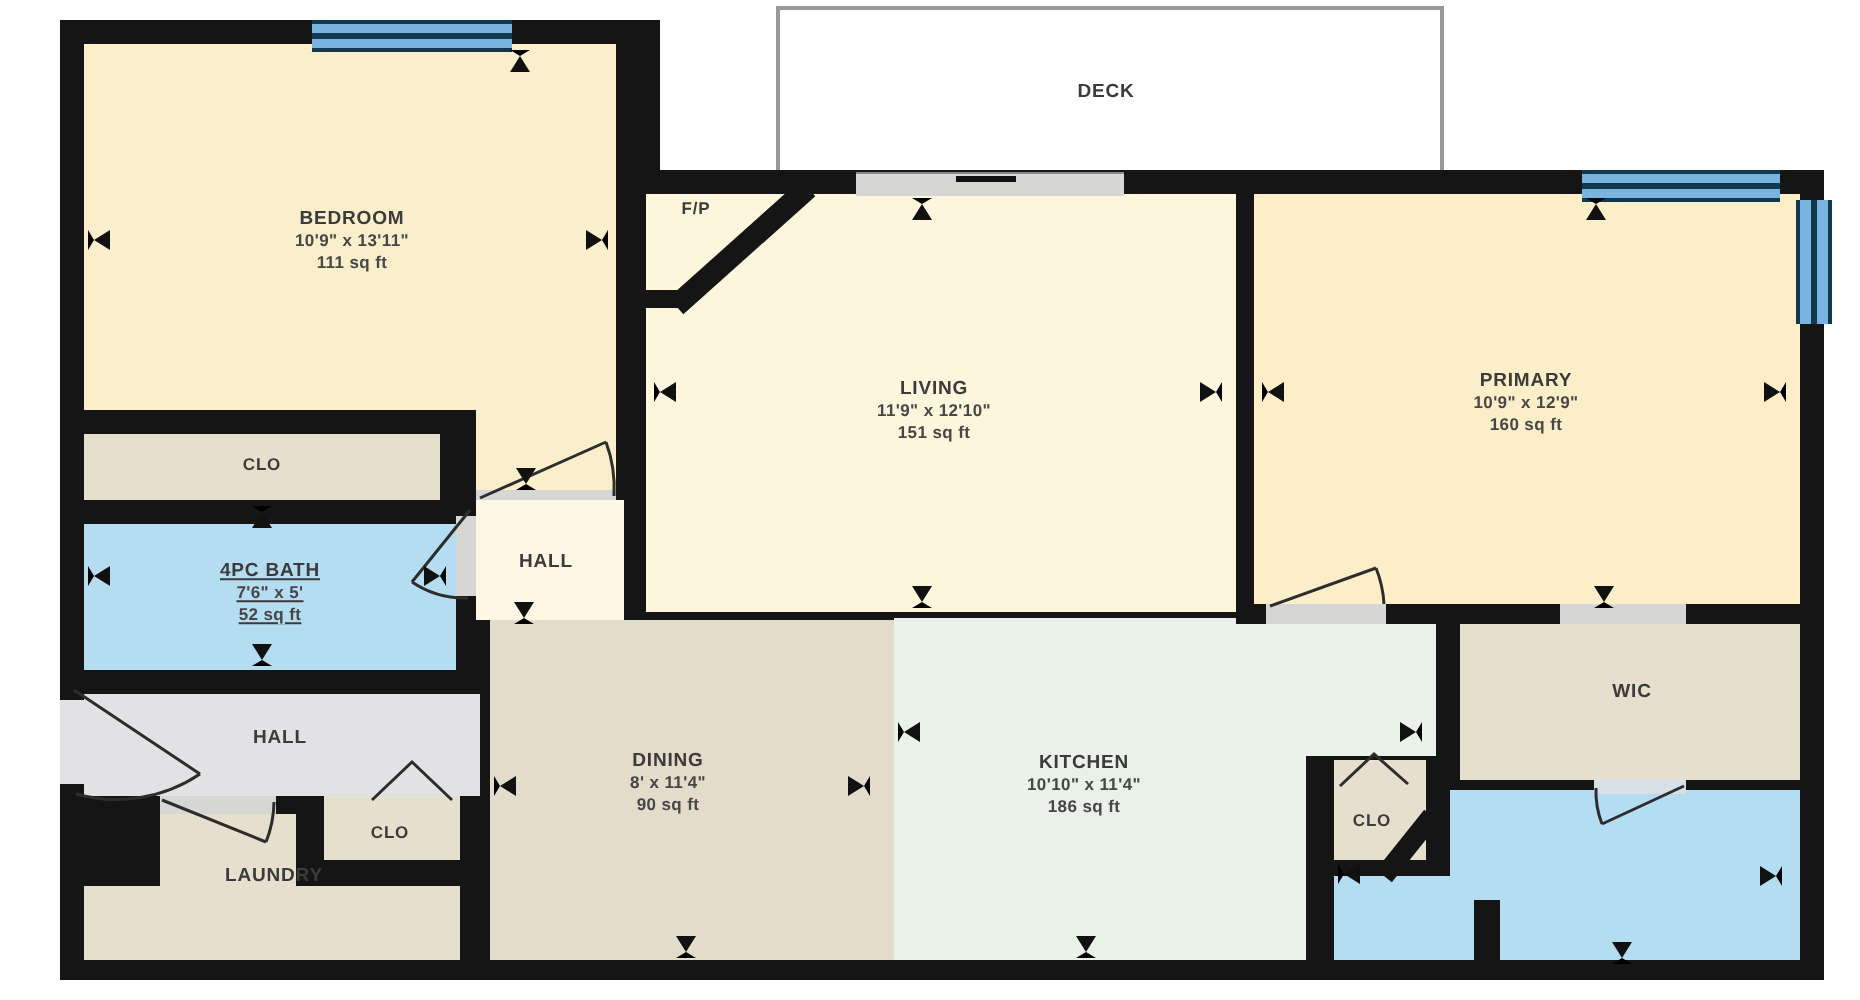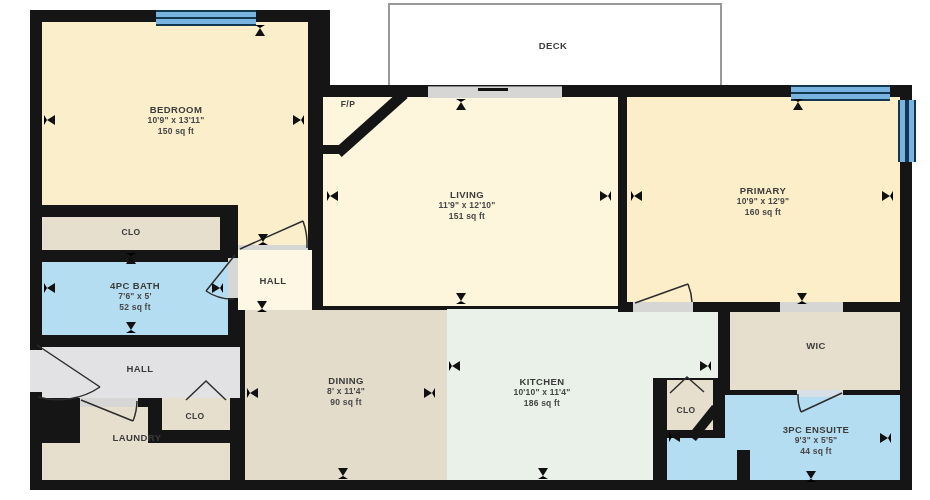--- a/index.html
+++ b/index.html
@@ -102,51 +102,46 @@
       <path d="M635,303 L688,284"></path>
       <path d="M688,284 A57,57 0 0 1 692,302"></path>
       <path d="M842,393 L801,412"></path>
       <path d="M801,412 A45,45 0 0 1 798,394"></path>
     </g>
   </svg>
 
   <div class="lbl" style="left:176px;top:120px;">
     <span>BEDROOM</span>
     <span class="dims">10'9" x 13'11"</span>
-    <span class="area">150 sq ft</span>
+    <span class="area">111 sq ft</span>
   </div>
   <div class="lbl" style="left:467px;top:205px;">
     <span>LIVING</span>
     <span class="dims">11'9" x 12'10"</span>
     <span class="area">151 sq ft</span>
   </div>
   <div class="lbl" style="left:763px;top:201px;">
     <span>PRIMARY</span>
     <span class="dims">10'9" x 12'9"</span>
     <span class="area">160 sq ft</span>
   </div>
-  <div class="lbl" style="left:135px;top:296px;">
+  <div class="lbl" style="left:135px;top:296px;text-decoration:underline;">
     <span>4PC BATH</span>
     <span class="dims">7'6" x 5'</span>
     <span class="area">52 sq ft</span>
   </div>
-  <div class="lbl" style="left:346px;top:391px;">
+  <div class="lbl" style="left:334px;top:391px;">
     <span>DINING</span>
     <span class="dims">8' x 11'4"</span>
     <span class="area">90 sq ft</span>
   </div>
   <div class="lbl" style="left:542px;top:392px;">
     <span>KITCHEN</span>
     <span class="dims">10'10" x 11'4"</span>
     <span class="area">186 sq ft</span>
-  </div>
-  <div class="lbl" style="left:816px;top:440px;">
-    <span>3PC ENSUITE</span>
-    <span class="dims">9'3" x 5'5"</span>
-    <span class="area">44 sq ft</span>
   </div>
   <div class="lbl" style="left:553px;top:46px;">
     <span>DECK</span>
   </div>
   <div class="lbl small" style="left:348px;top:104px;">
     <span>F/P</span>
   </div>
   <div class="lbl" style="left:273px;top:281px;">
     <span>HALL</span>
   </div>

